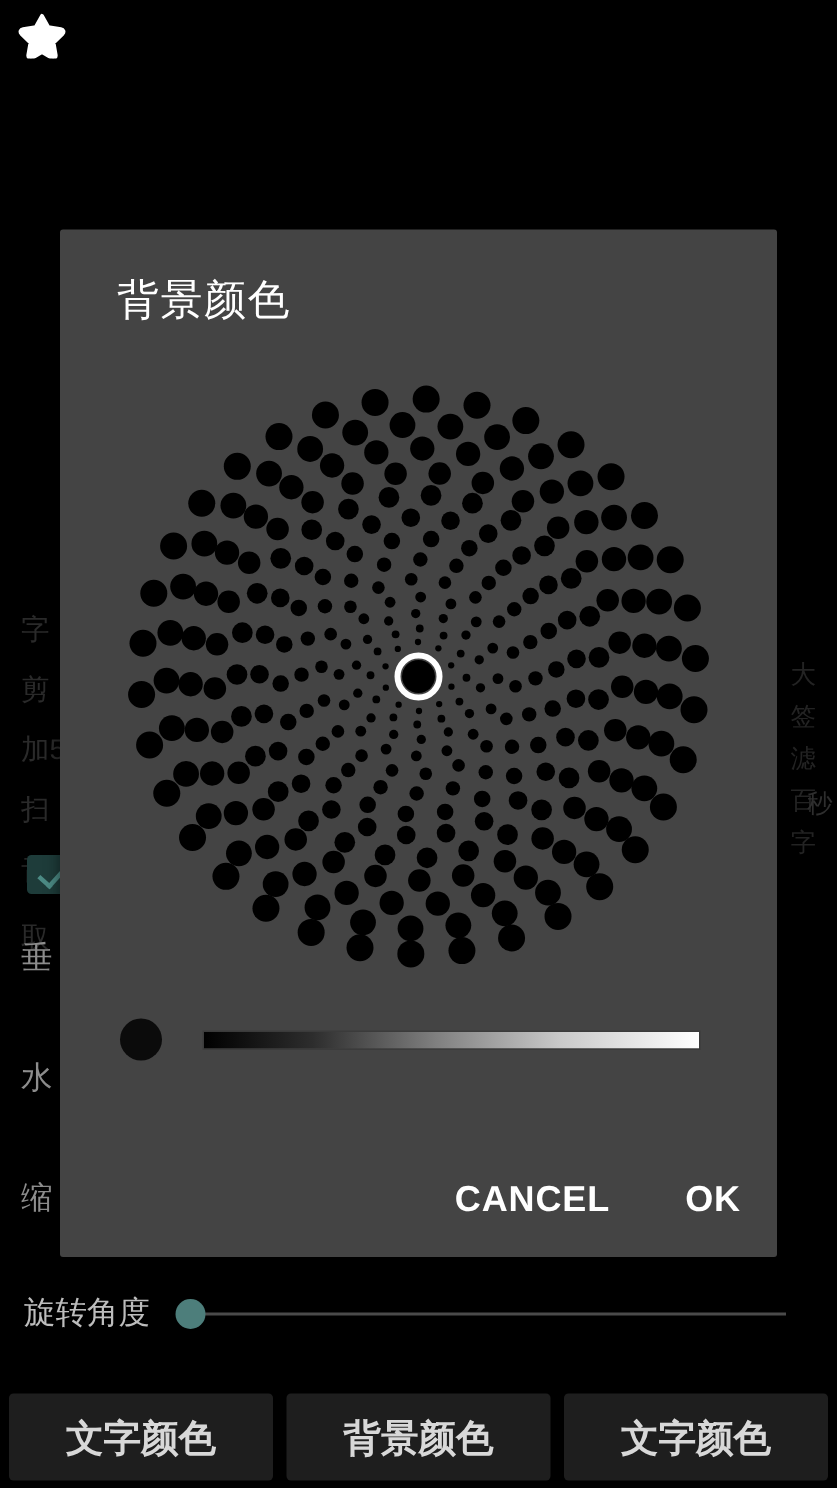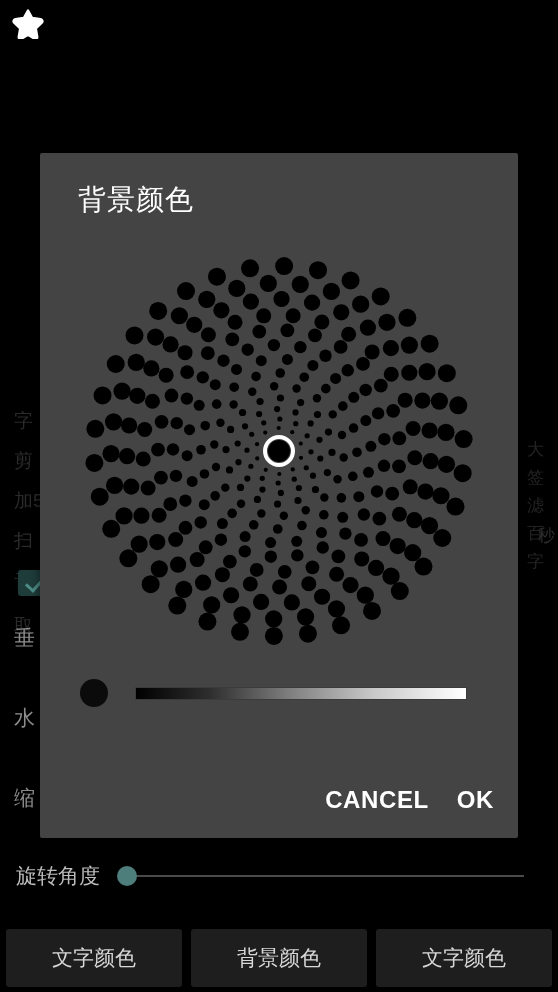--- a/index.html
+++ b/index.html
@@ -151,27 +151,28 @@
     gap: 9px;
     padding: 0 6px;
     box-sizing: border-box;
     z-index: 20;
   }
   .bottom-btn {
     flex: 1;
     background: #1e1e1e;
     border-radius: 3px;
     color: #d8d8d8;
-    font-size: 21px;
+    font-size: 25px;
     display: flex;
     align-items: center;
     justify-content: center;
     height: 58px;
     margin-top: 1px;
     user-select: none;
+    font-weight: bold;
   }
 
   
   #dialog {
     position: absolute;
     left: 40px;
     top: 153px;
     width: 478px;
     height: 685px;
     background: #444444;
@@ -224,21 +225,21 @@
     border-radius: 50%;
     background: #0b0b0b;
   }
 
   
   #dialog-actions {
     position: absolute;
     right: 20px;
     bottom: 18px;
     display: flex;
-    gap: 20px;
+    gap: 42px;
   }
   .dialog-btn {
     color: #ffffff;
     font-size: 24px;
     font-weight: bold;
     letter-spacing: 0.6px;
     user-select: none;
     padding: 6px 4px;
   }
 </style>

